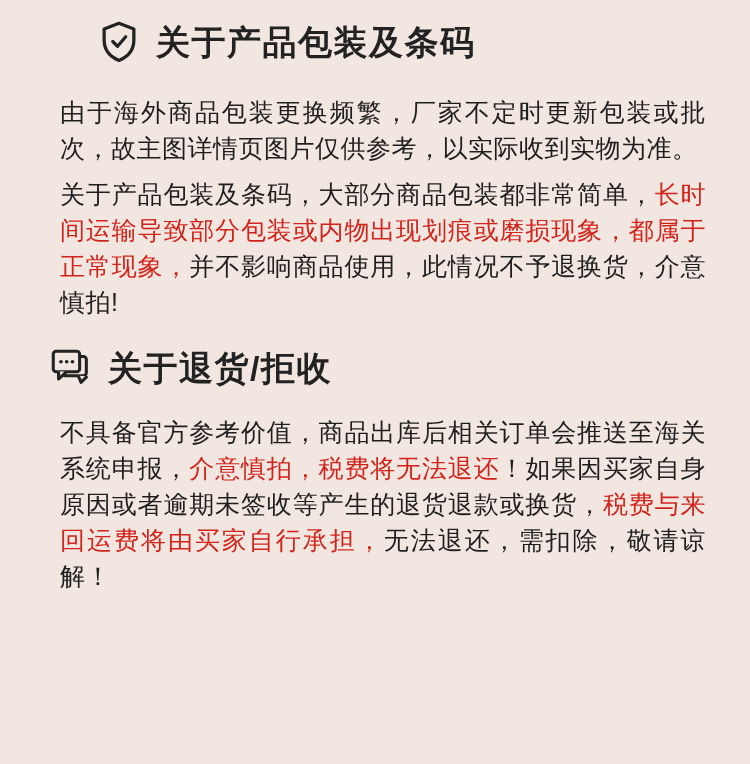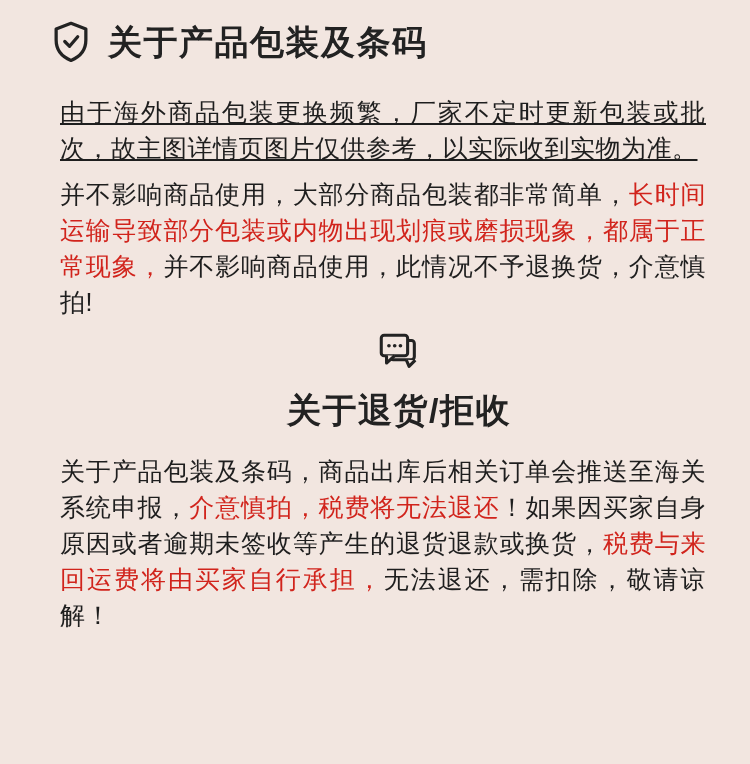--- a/index.html
+++ b/index.html
@@ -20,22 +20,22 @@
     height: 764px;
     background: var(--bg);
     overflow: hidden;
   }
   .section-header {
     display: flex;
     align-items: center;
     gap: 14px;
     padding-left: 48px;
   }
-  .section-header.first { padding-top: 18px; }
-  .section-header.second { margin-top: 8px; flex-direction: column; }
+  .section-header.first { padding-top: 18px; margin-left: 48px; }
+  .section-header.second { margin-top: 24px; }
   .section-header .icon {
     width: 46px;
     height: 48px;
     display: inline-flex;
     align-items: center;
     justify-content: center;
     flex: 0 0 auto;
   }
   .section-header .icon svg { width: 100%; height: 100%; }
   .section-title {
@@ -46,21 +46,21 @@
     line-height: 1.2;
   }
   .para {
     padding: 0 44px 0 60px;
     font-size: 25px;
     line-height: 36px;
     text-align: justify;
     color: var(--ink);
     letter-spacing: 0.5px;
   }
-  .para.p-first { margin-top: 28px; text-decoration: underline; }
+  .para.p-first { margin-top: 28px; }
   .para + .para { margin-top: 10px; }
   .para.p-after-header { margin-top: 22px; }
   .red { color: var(--red); }
 </style>
 </head>
 <body>
 
 <div class="page">
 
   <div class="section-header first">
@@ -71,21 +71,21 @@
       </svg>
     </span>
     <div class="section-title">关于产品包装及条码</div>
   </div>
 
   <p class="para p-first">
     <span>由于海外商品包装更换频繁，厂家不定时更新包装或批次，故主图详情页图片仅供参考，以实际收到实物为准。</span>
   </p>
 
   <p class="para">
-    <span>并不影响商品使用，大部分商品包装都非常简单，</span><span class="red">长时间运输导致部分包装或内物出现划痕或磨损现象，都属于正常现象，</span><span>并不影响商品使用，此情况不予退换货，介意慎拍!</span>
+    <span>关于产品包装及条码，大部分商品包装都非常简单，</span><span class="red">长时间运输导致部分包装或内物出现划痕或磨损现象，都属于正常现象，</span><span>并不影响商品使用，此情况不予退换货，介意慎拍!</span>
   </p>
 
 
   <div class="section-header second">
     <span class="icon">
       <svg viewBox="0 0 48 48" fill="none" xmlns="http://www.w3.org/2000/svg">
 
         <rect x="15" y="12" width="25" height="20" rx="3" stroke="#232323" stroke-width="3.2"></rect>
         <path d="M31.5 32 L34.5 39 L41 32.5" stroke="#232323" stroke-width="3.2" stroke-linejoin="round" fill="#f2e6e0"></path>
 
@@ -93,16 +93,16 @@
         <path d="M11 27.5 V35.5 L19.5 27.8" fill="#f2e6e0" stroke="#232323" stroke-width="3.2" stroke-linejoin="round"></path>
         <circle cx="13.5" cy="17.5" r="1.9" fill="#232323"></circle>
         <circle cx="19.5" cy="17.5" r="1.9" fill="#232323"></circle>
         <circle cx="25.5" cy="17.5" r="1.9" fill="#232323"></circle>
       </svg>
     </span>
     <div class="section-title">关于退货/拒收</div>
   </div>
 
   <p class="para p-after-header">
-    <span>关于产品包装及条码，商品出库后相关订单会推送至海关系统申报，</span><span class="red">介意慎拍，税费将无法退还</span><span>！如果因买家自身原因或者逾期未签收等产生的退货退款或换货，</span><span class="red">税费与来回运费将由买家自行承担，</span><span>无法退还，需扣除，敬请谅解！</span>
+    <span>不具备官方参考价值，商品出库后相关订单会推送至海关系统申报，</span><span class="red">介意慎拍，税费将无法退还</span><span>！如果因买家自身原因或者逾期未签收等产生的退货退款或换货，</span><span class="red">税费与来回运费将由买家自行承担，</span><span>无法退还，需扣除，敬请谅解！</span>
   </p>
 
 </div>
 
 </body></html>

